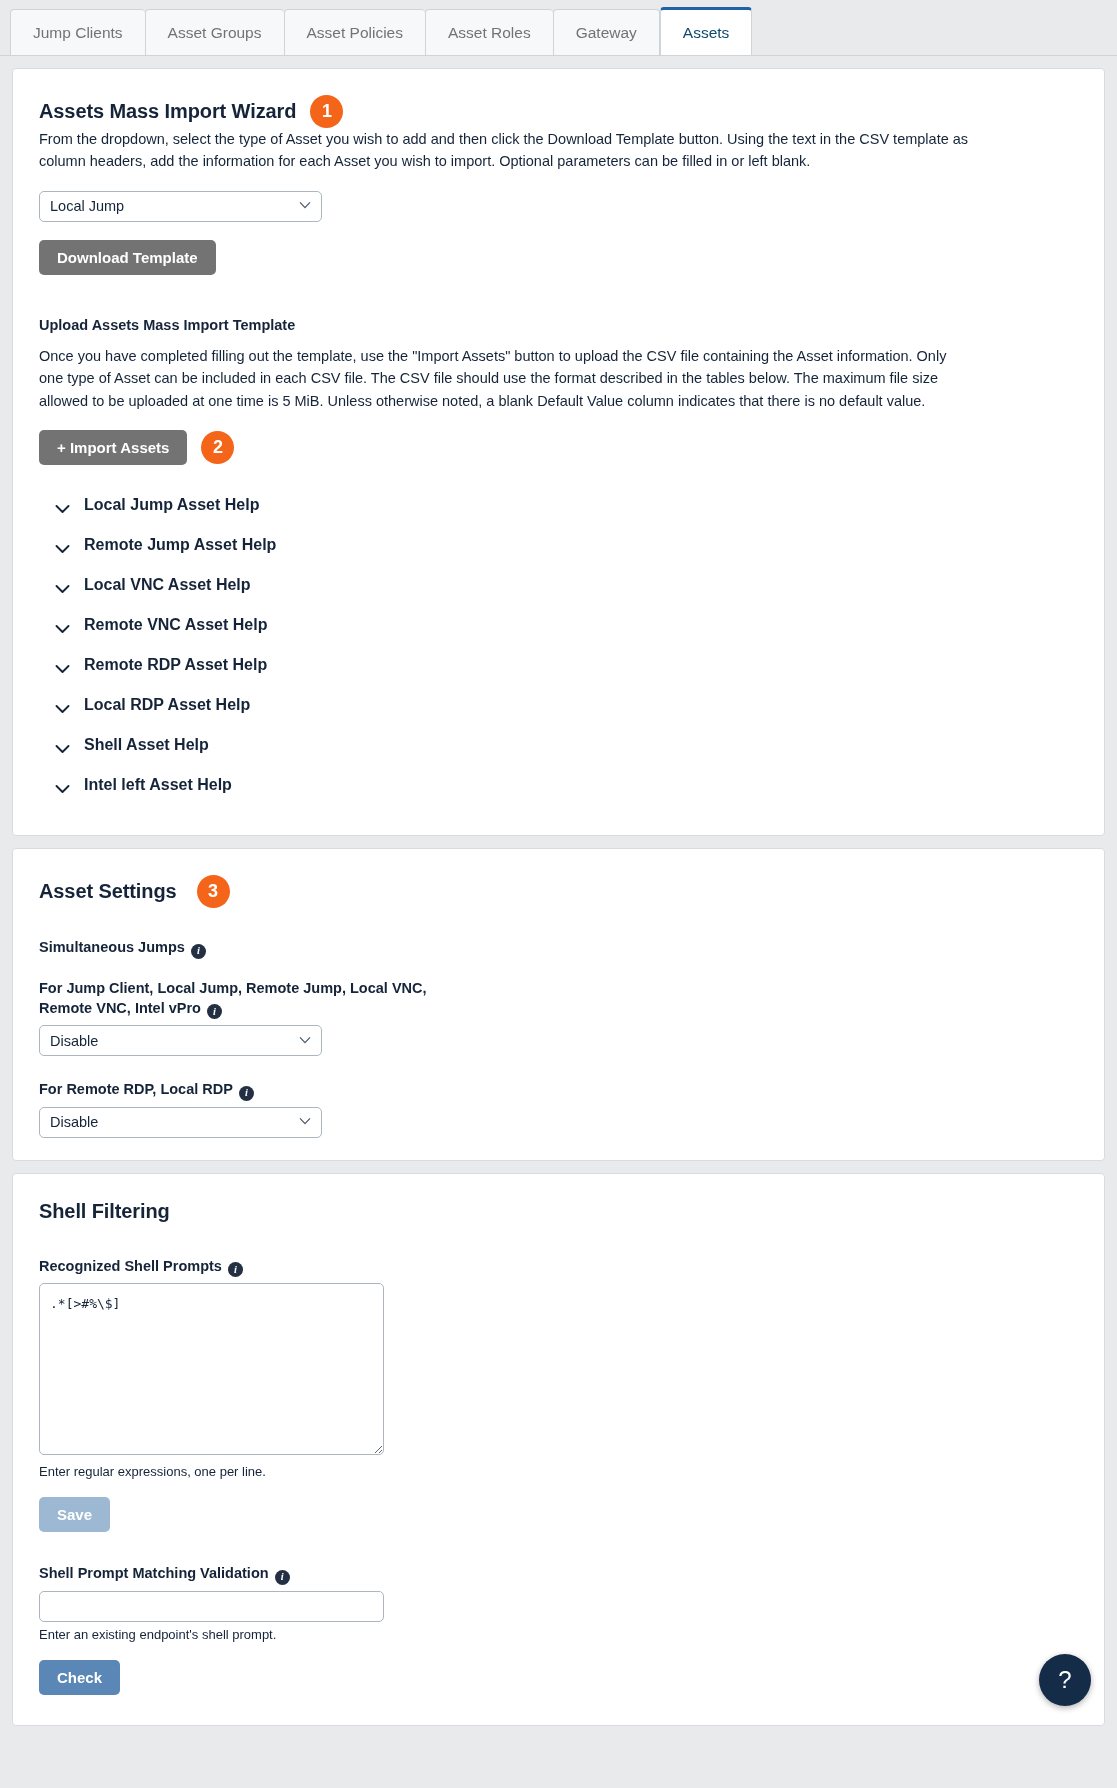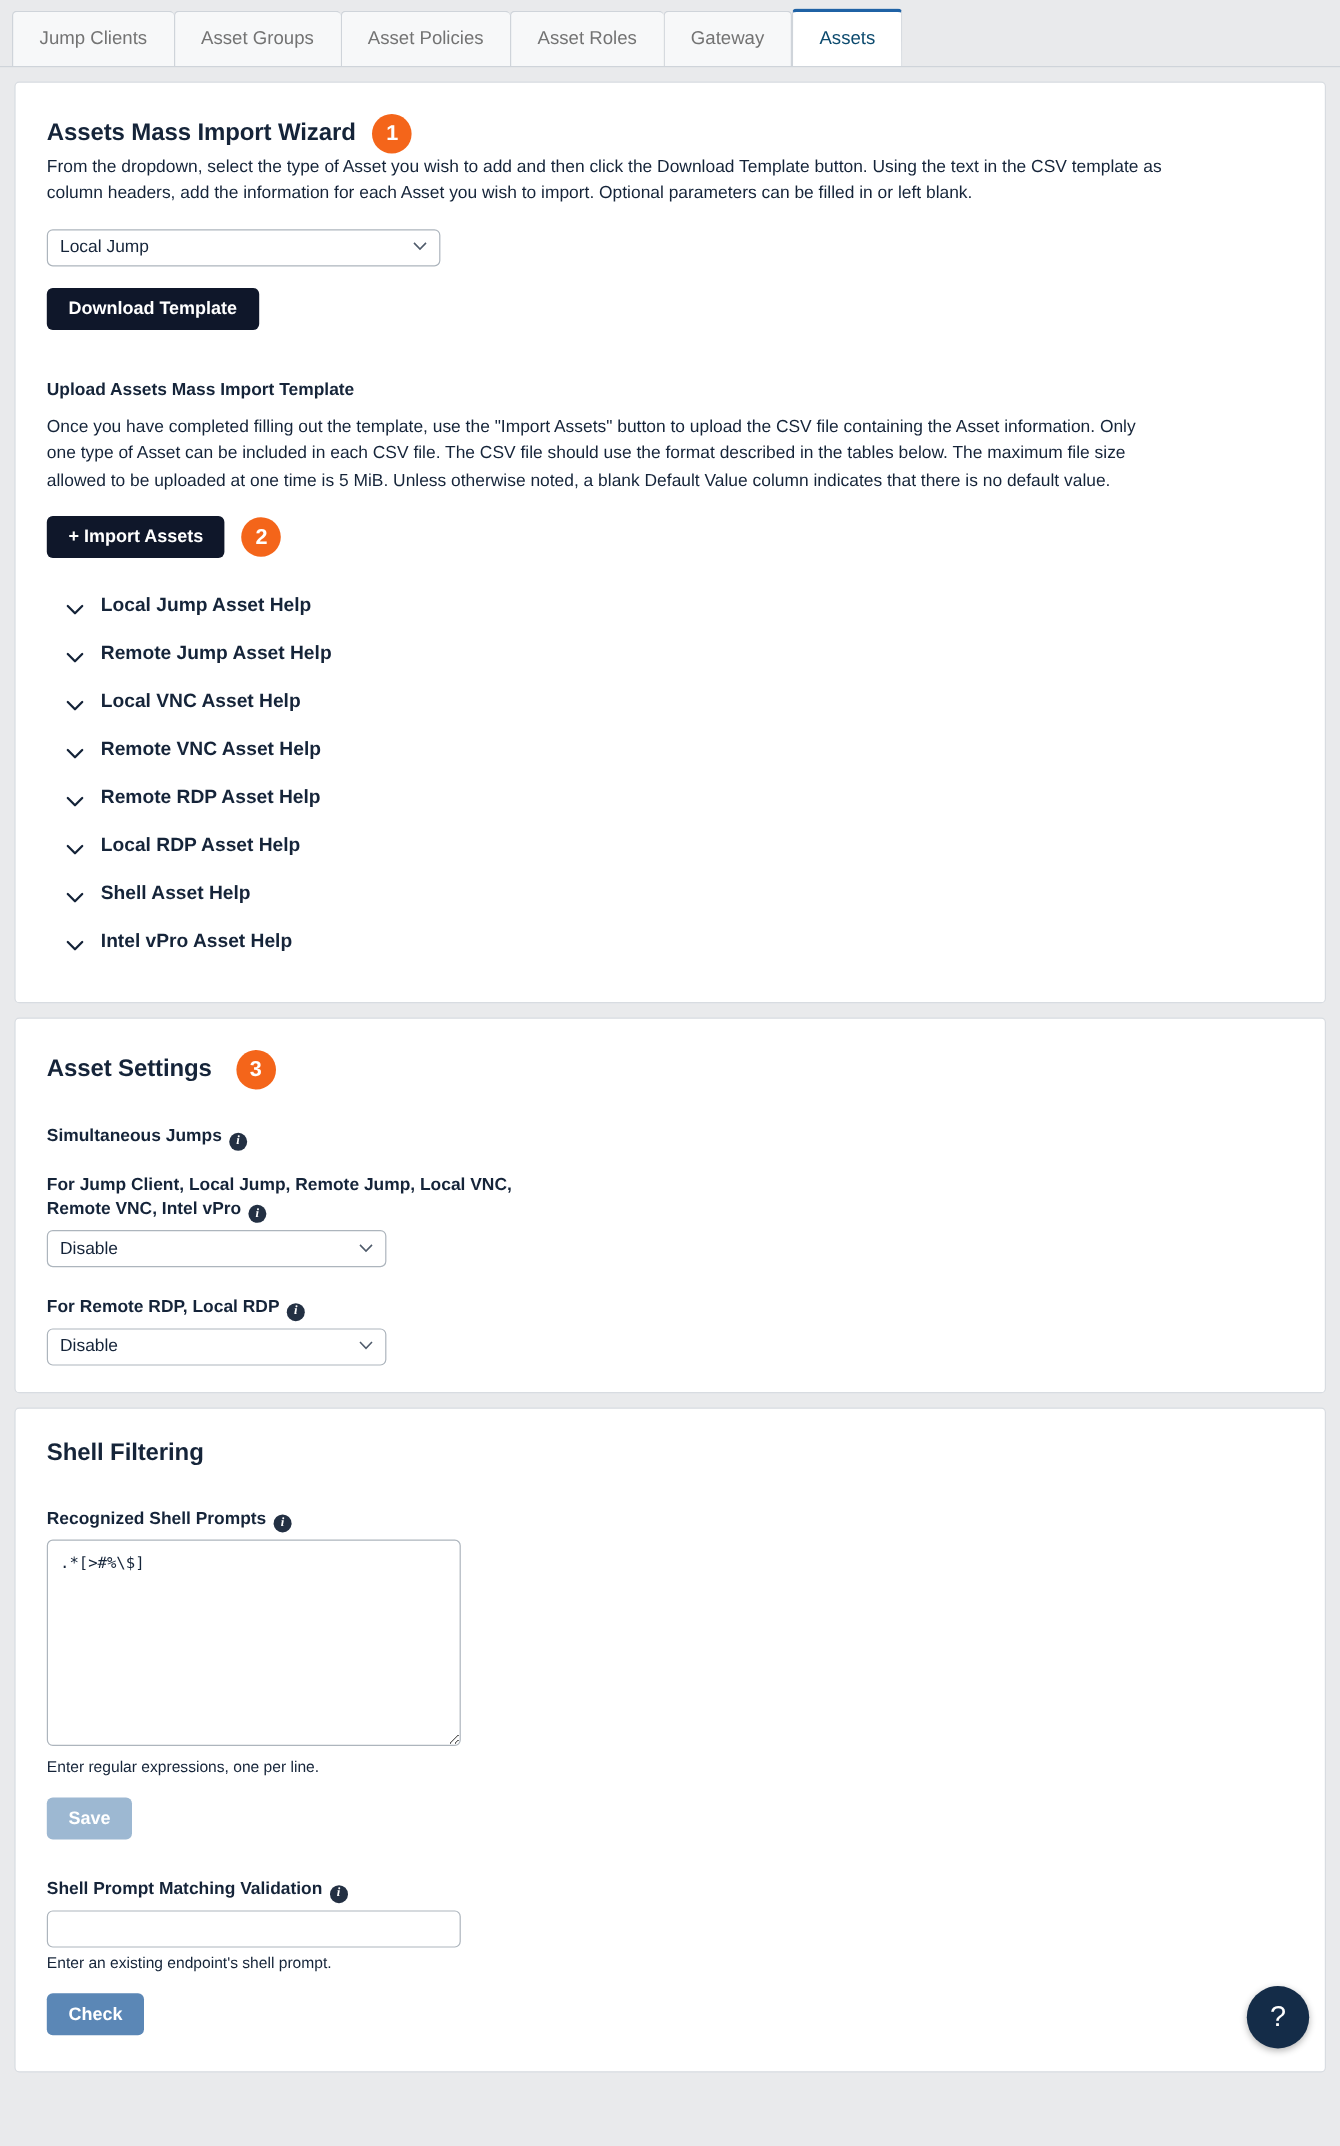--- a/index.html
+++ b/index.html
@@ -95,35 +95,35 @@
   select.sel {
     appearance:none; -webkit-appearance:none;
     font-family:"Liberation Sans", sans-serif;
     font-size: 14.5px;
     color:#152439;
     background:#fff;
     border:1px solid #adb5bd;
     border-radius:5px;
     height: 31px;
     padding: 0 34px 0 10px;
-    width: 328px;
+    width: 283px;
   }
   select.sel.narrow { width: 283px; height: 31px; }
   .chev {
     position:absolute; right:11px; top:50%; transform: translateY(-60%);
     pointer-events:none; width:12px; height:8px;
   }
   .chev svg { display:block; }
 
   button.btn {
     font-family:"Liberation Sans", sans-serif;
     font-size: 15px;
     font-weight: bold;
     color:#fff;
-    background:#0f172a;
+    background:#737373;
     border:none;
     border-radius:5px;
     padding: 10px 18px;
     cursor:pointer;
     line-height:1;
   }
   button.btn.disabled { background:#9db8d2; cursor:default; }
   button.btn.check { background:#5b87b6; }
   .btn-row { display:flex; align-items:center; gap:14px; }
 
@@ -294,21 +294,21 @@
       <div class="acc-item">
         <span class="acc-chev"><svg viewBox="0 0 15 10" width="15" height="10">
               <path d="M1.5 2 L7.5 8 L13.5 2" fill="none" stroke="#152439" stroke-width="1.9" stroke-linecap="round" stroke-linejoin="round"></path>
             </svg></span>
         <span>Shell Asset Help</span>
       </div>
       <div class="acc-item">
         <span class="acc-chev"><svg viewBox="0 0 15 10" width="15" height="10">
               <path d="M1.5 2 L7.5 8 L13.5 2" fill="none" stroke="#152439" stroke-width="1.9" stroke-linecap="round" stroke-linejoin="round"></path>
             </svg></span>
-        <span>Intel vPro Asset Help</span>
+        <span>Intel left Asset Help</span>
       </div>
     </div>
   </div>
 
   <div class="card pad-sm">
     <h2 class="card-title">
       <span>Asset Settings</span>
       <span class="badge inline">3</span>
     </h2>
 

